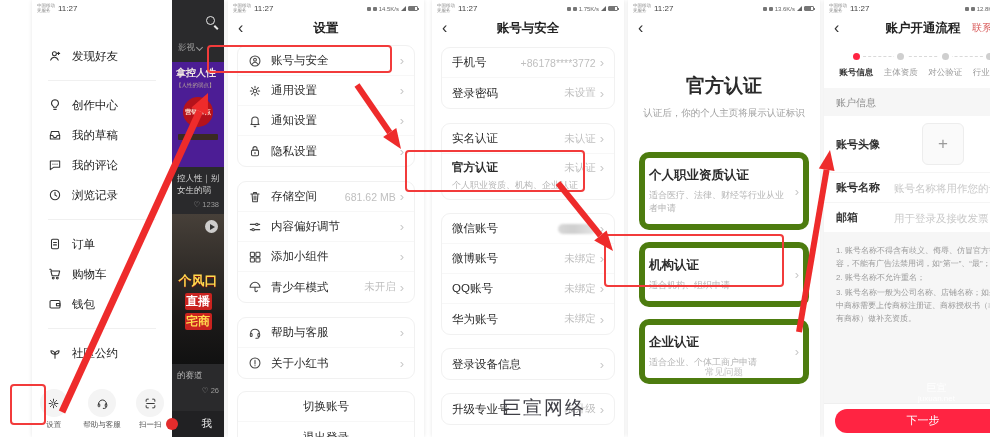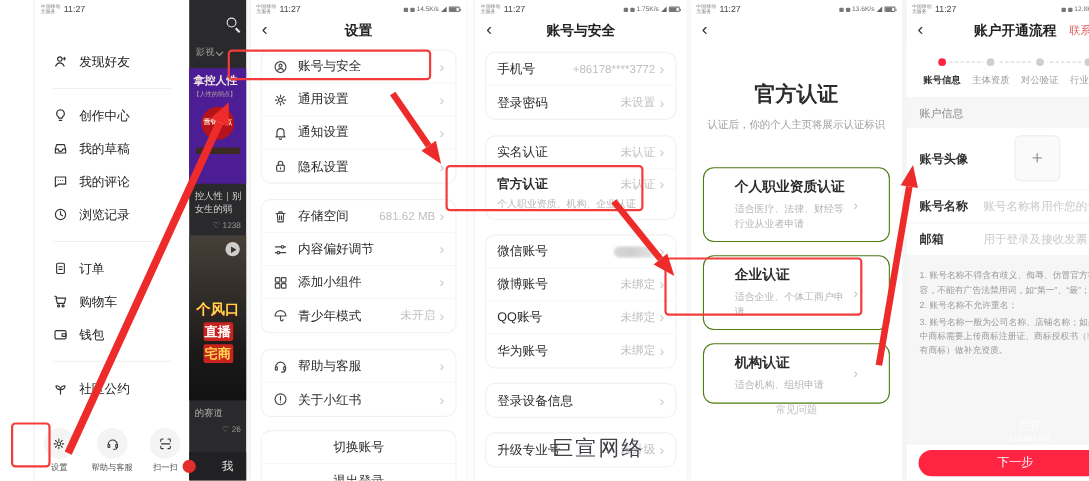--- a/index.html
+++ b/index.html
@@ -90,21 +90,21 @@
   .acts .lbl { font-size:11.5px; }
 
   
   .redact { margin-left:auto; width:38px; height:10px; border-radius:5px;
             background:linear-gradient(90deg,#d8d8d8,#cfcfcf 40%,#e6e6e6); filter:blur(1px); }
 
   
   .vtitle { text-align:center; font-size:19px; font-weight:bold; color:#2b2b2b; margin-top:32px; }
   .vsub { text-align:center; font-size:9.5px; color:#9f9f9f; margin-top:8px; }
   .vcards { margin-top:32px; }
-  .vcard { border:1px solid #4d7c0f; border-radius:10px; margin:0 11px 12px; padding:9px 28px; display:flex; align-items:center; background:#fff; }
+  .vcard { border:6px solid #4d7c0f; border-radius:10px; margin:0 11px 12px; padding:9px 4px; display:flex; align-items:center; background:#fff; }
   .vcard .vtxt { flex:1; }
   .vcard .vt { font-size:12.5px; font-weight:bold; color:#2b2b2b; }
   .vcard .vs { font-size:9px; color:#b5b5b5; margin-top:5px; }
   .faq { position:absolute; bottom:58px; left:0; right:0; text-align:center; font-size:9.5px; color:#c2c2c2; }
 
   
   #p5 { background:#f6f6f6; }
   .s5top { background:#fff; }
   .steps { display:flex; padding:10px 10px 9px; position:relative; background:#fff; }
   .steps::before { content:''; position:absolute; left:34px; right:34px; top:15px; border-top:1px dashed #d9d9d9; }
@@ -593,29 +593,29 @@
   <div class="vcards">
     <div class="vcard">
       <div class="vtxt">
           <div class="vt">个人职业资质认证</div>
           <div class="vs">适合医疗、法律、财经等行业从业者申请</div>
         </div>
       <span class="chev"></span>
     </div>
     <div class="vcard">
       <div class="vtxt">
+          <div class="vt">机构认证</div>
+          <div class="vs">适合机构、组织申请</div>
+        </div>
+      <span class="chev"></span>
+    </div>
+    <div class="vcard">
+      <div class="vtxt">
           <div class="vt">企业认证</div>
           <div class="vs">适合企业、个体工商户申请</div>
-        </div>
-      <span class="chev"></span>
-    </div>
-    <div class="vcard">
-      <div class="vtxt">
-          <div class="vt">机构认证</div>
-          <div class="vs">适合机构、组织申请</div>
         </div>
       <span class="chev"></span>
     </div>
   </div>
   <div class="faq">常见问题</div>
 </div>
 
 <div class="panel" id="p5">
   <div class="s5top">
     <div class="stat">

